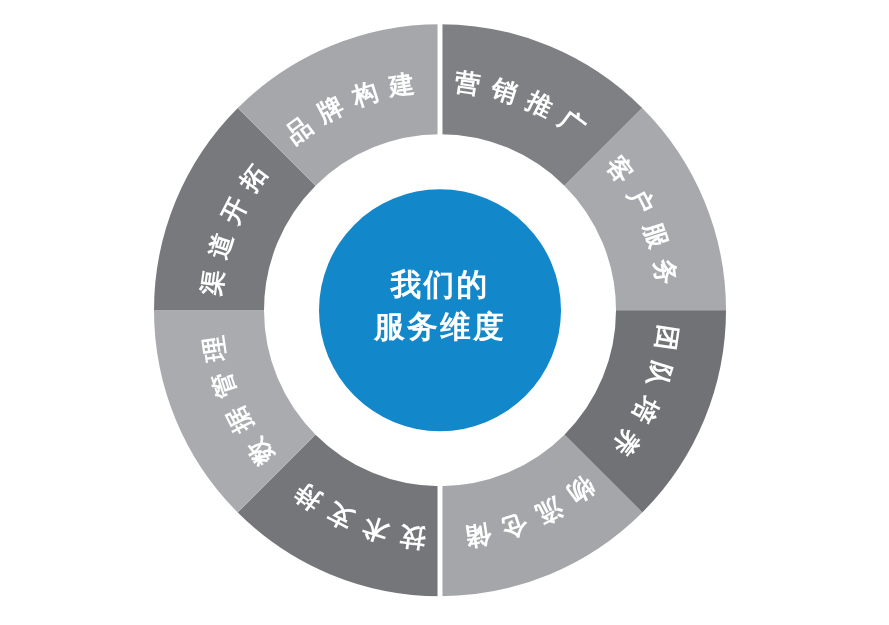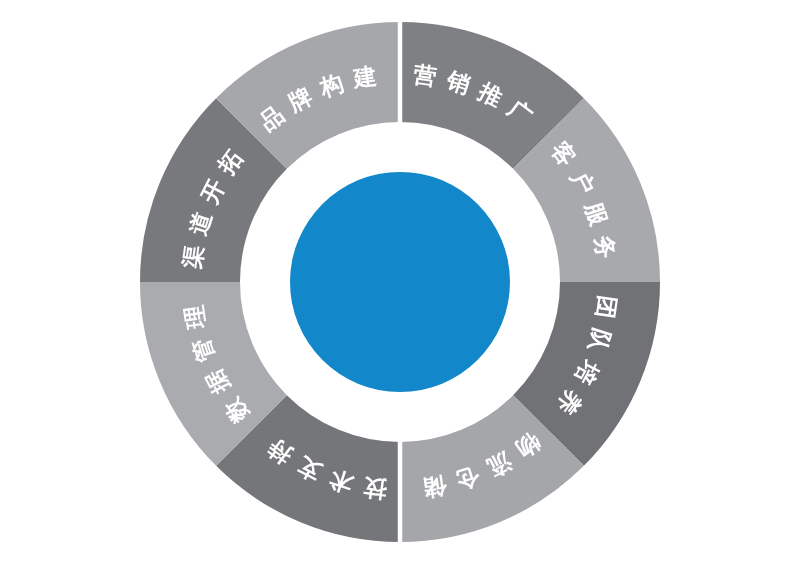--- a/index.html
+++ b/index.html
@@ -63,13 +63,17 @@
       <text class="seg-label" text-anchor="middle" fill="#ffffff"><textPath href="#labelCircle" startOffset="6.25%">营销推广</textPath></text>
       <text class="seg-label" text-anchor="middle" fill="#ffffff"><textPath href="#labelCircle" startOffset="18.75%">客户服务</textPath></text>
       <text class="seg-label" text-anchor="middle" fill="#ffffff"><textPath href="#labelCircle" startOffset="31.25%">团队培养</textPath></text>
       <text class="seg-label" text-anchor="middle" fill="#ffffff"><textPath href="#labelCircle" startOffset="43.75%">物流仓储</textPath></text>
       <text class="seg-label" text-anchor="middle" fill="#ffffff"><textPath href="#labelCircle" startOffset="56.25%">技术支持</textPath></text>
       <text class="seg-label" text-anchor="middle" fill="#ffffff"><textPath href="#labelCircle" startOffset="68.75%">数据管理</textPath></text>
       <text class="seg-label" text-anchor="middle" fill="#ffffff"><textPath href="#labelCircle" startOffset="81.25%">渠道开拓</textPath></text>
       <text class="seg-label" text-anchor="middle" fill="#ffffff"><textPath href="#labelCircle" startOffset="93.75%">品牌构建</textPath></text>
       <circle cx="400" cy="282" r="110" fill="#1287CA"></circle>
     </svg>
+  <div class="center-label">
+    <div>我们的</div>
+    <div>服务维度</div>
+  </div>
 </div>
 
 </body></html>

